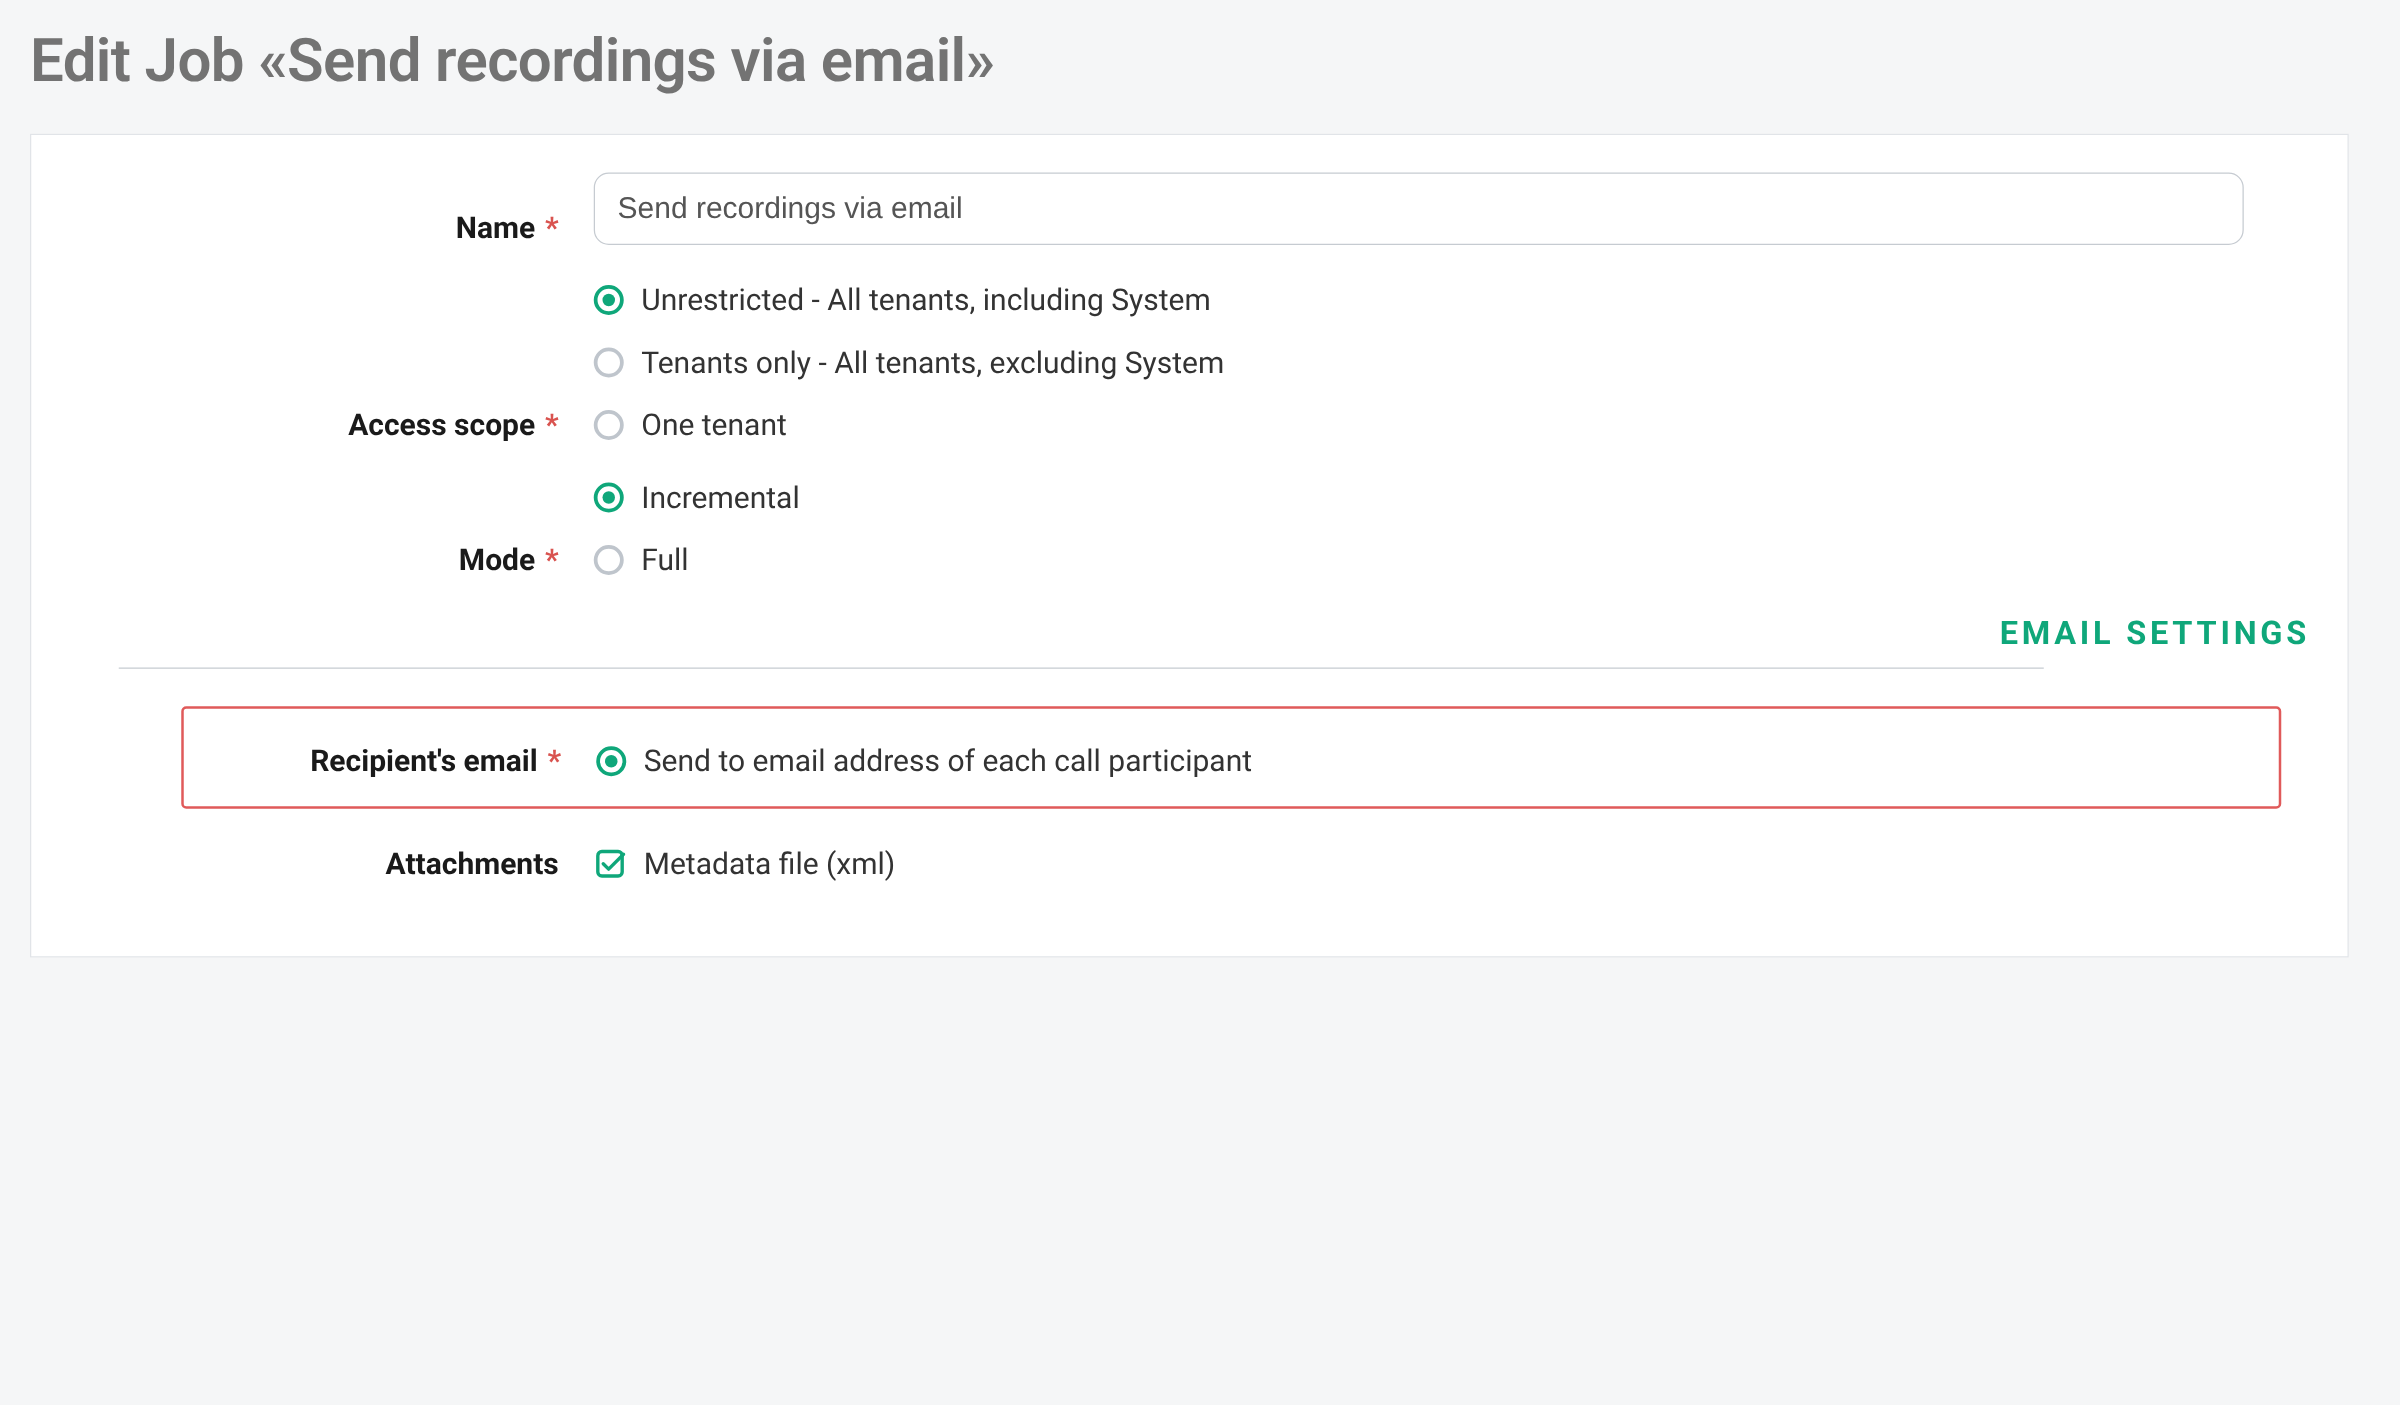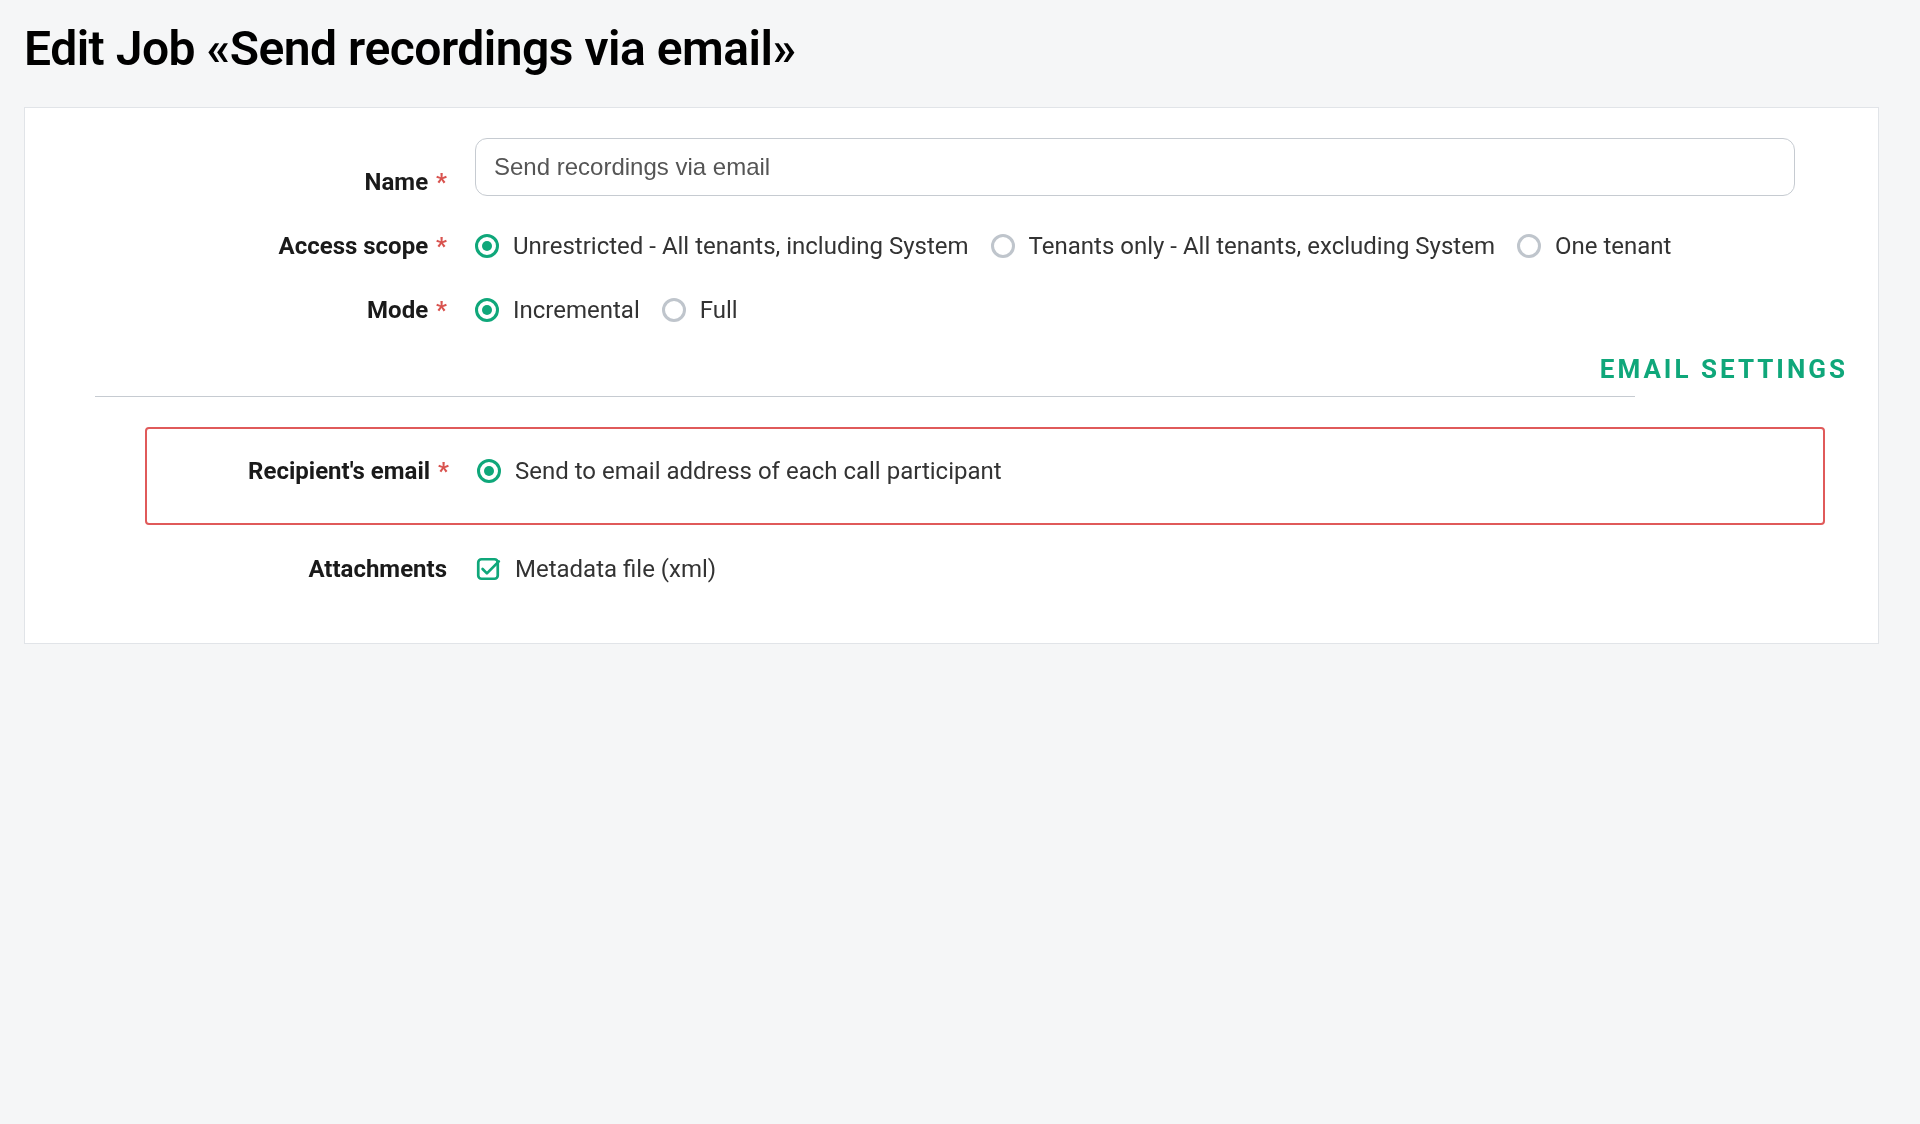--- a/index.html
+++ b/index.html
@@ -6,21 +6,21 @@
   body {
     font-family: -apple-system, BlinkMacSystemFont, "Segoe UI", Roboto, "Helvetica Neue", Arial, sans-serif;
     background: #f5f6f7;
     color: #333;
     padding: 20px 24px;
     width: 1920px;
   }
   .page-title {
     font-size: 48px;
     font-weight: 600;
-    color: #000000;
+    color: #737373;
     margin-bottom: 30px;
     letter-spacing: -0.5px;
   }
   .panel {
     background: #fff;
     border: 1px solid #e1e4e8;
     padding: 30px;
     max-width: 1855px;
   }
   .form-row {
@@ -50,21 +50,21 @@
     padding: 14px 18px;
     font-size: 24px;
     color: #555;
     border: 1px solid #c6cbd1;
     border-radius: 12px;
     background: #fff;
     outline: none;
   }
   .radio-group, .checkbox-group {
     display: flex;
-    flex-direction: row;
+    flex-direction: column;
     gap: 22px;
   }
   .option {
     display: flex;
     align-items: center;
     gap: 14px;
     cursor: pointer;
   }
   .radio-icon {
     width: 24px;
@@ -118,21 +118,21 @@
     max-width: 1540px;
   }
   .highlight-box {
     border: 2px solid #e05a5a;
     border-radius: 4px;
     padding: 22px 12px 22px 0;
     margin: 0 0 24px 90px;
     max-width: 1680px;
   }
   .highlight-box .form-row {
-    margin-bottom: 16px;
+    margin-bottom: 0;
   }
   .highlight-box .form-label {
     width: 330px;
   }
 </style>
 </head>
 <body>
 
 <h1 class="page-title">Edit Job «Send recordings via email»</h1>
 

